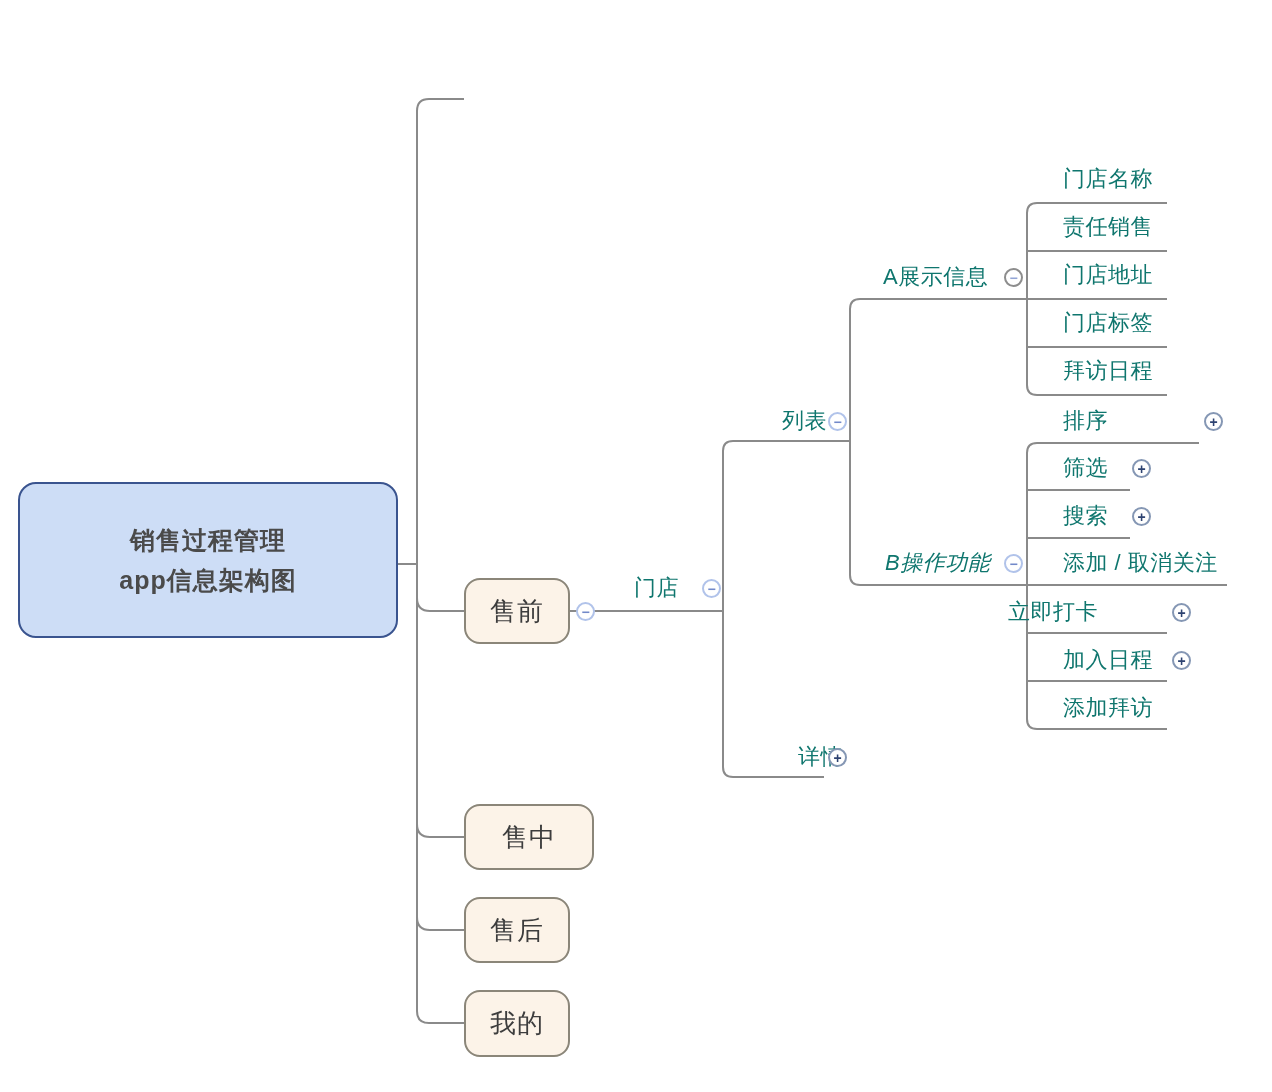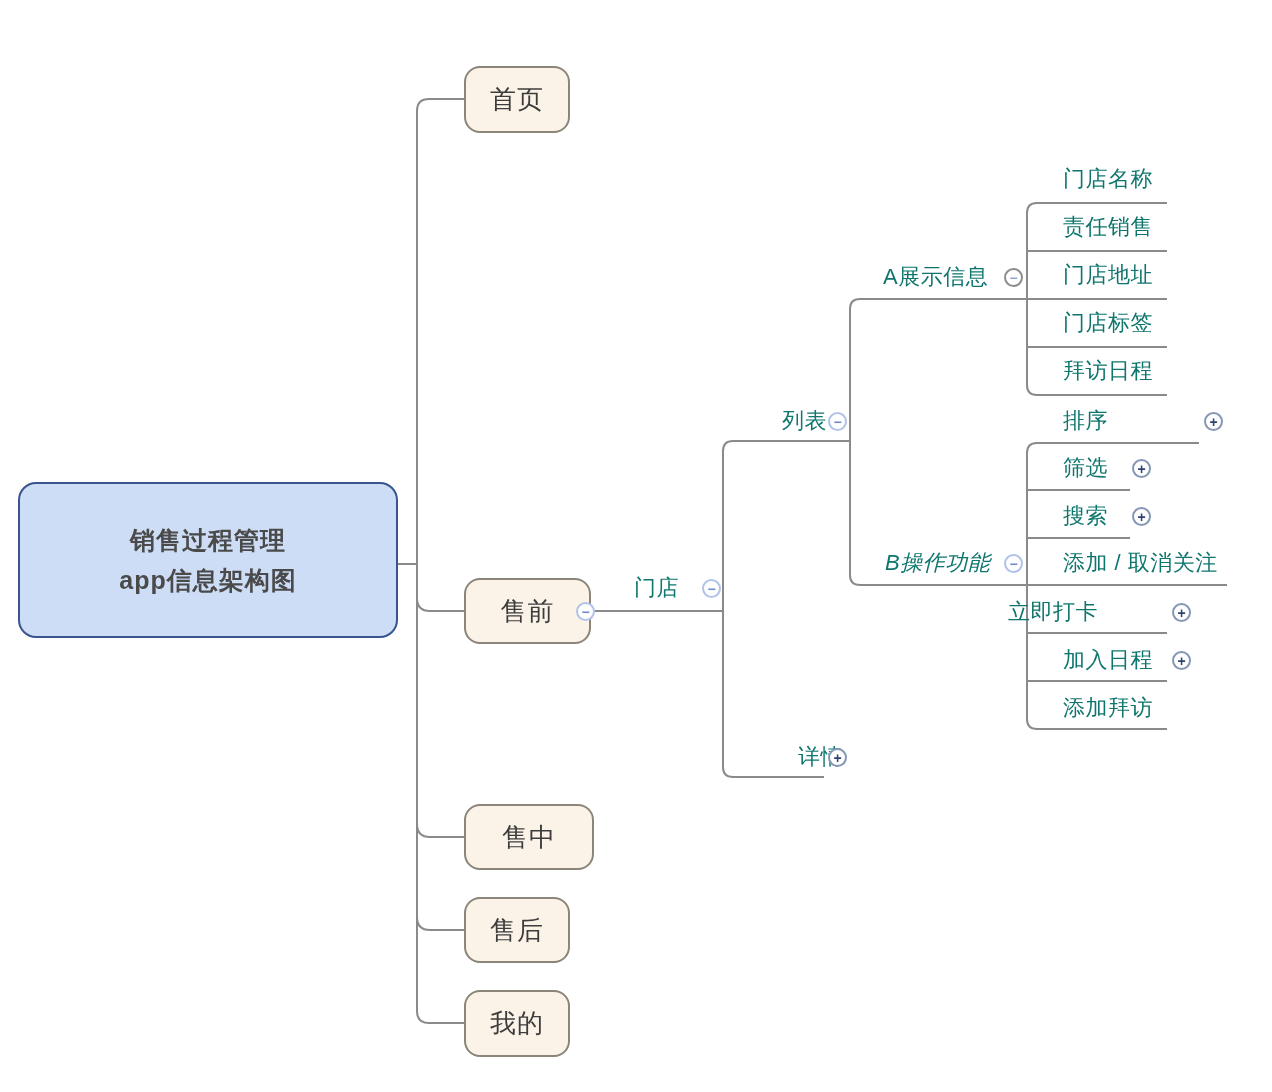--- a/index.html
+++ b/index.html
@@ -83,24 +83,21 @@
     <path d="M 1027 251 H 1167 M 1027 299 H 1167 M 1027 347 H 1167"></path>
     <path d="M 1199 443 H 1037 Q 1027 443 1027 453 V 719 Q 1027 729 1037 729 H 1167"></path>
     <path d="M 1027 490 H 1130 M 1027 538 H 1130 M 1027 585 H 1227 M 1027 633 H 1167 M 1027 681 H 1167"></path>
   </svg>
 
   <div class="root-topic" style="left:18px;top:482px;width:380px;height:156px;">
     <span class="lbl">销售过程管理
 app信息架构图</span>
   </div>
 
-  <div class="topic" style="left:464px;top:66px;width:106px;height:67px;">
-    <span>首页</span>
-  </div>
-  <div class="topic" style="left:464px;top:578px;width:127px;height:66px;">
+  <div class="topic" style="left:464px;top:578px;width:106px;height:66px;">
     <span>售前</span>
   </div>
   <div class="topic" style="left:464px;top:804px;width:130px;height:66px;">
     <span>售中</span>
   </div>
   <div class="topic" style="left:464px;top:897px;width:106px;height:66px;">
     <span>售后</span>
   </div>
   <div class="topic" style="left:464px;top:990px;width:106px;height:67px;">
     <span>我的</span>

